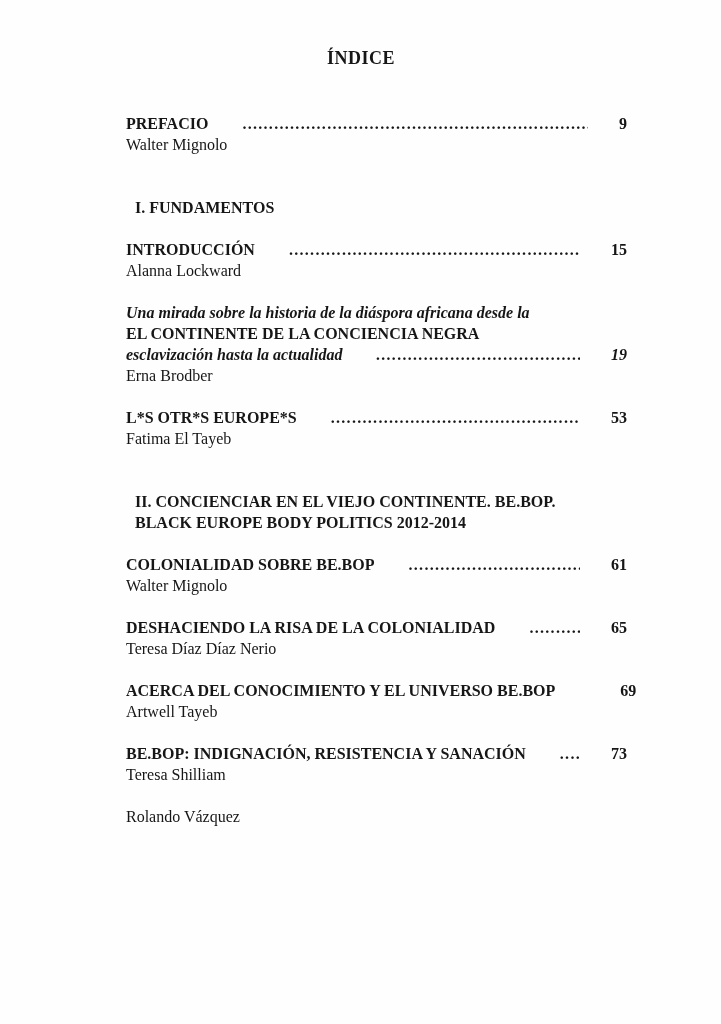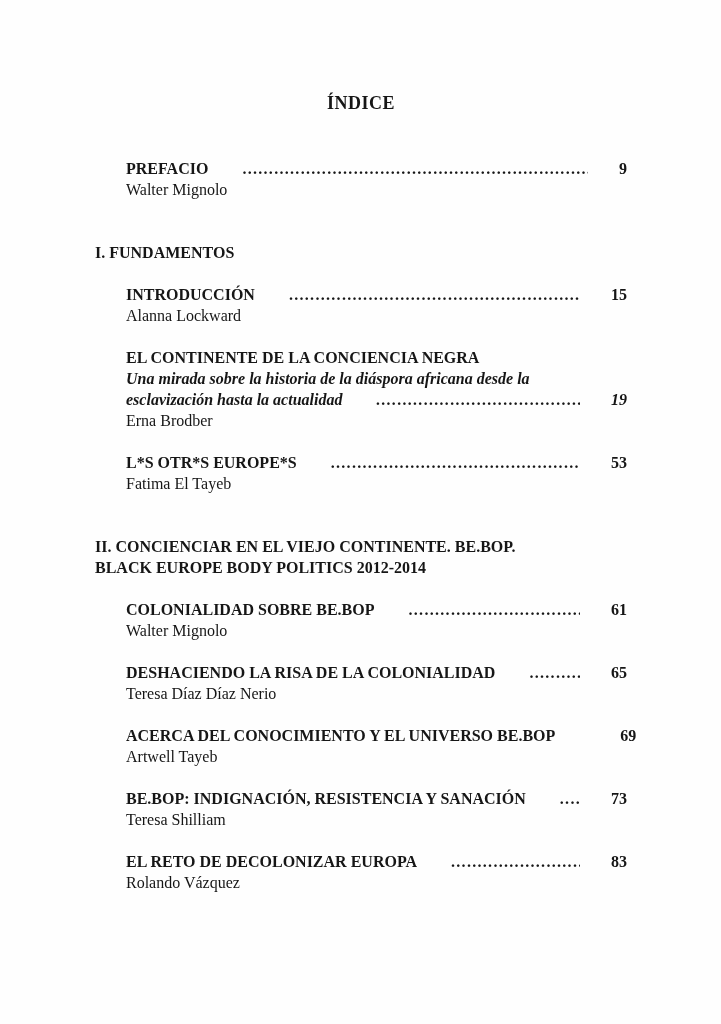--- a/index.html
+++ b/index.html
@@ -10,40 +10,41 @@
   .page {
     position: relative;
     width: 721px;
     height: 1024px;
     background: #fefefe;
     color: #161616;
     font-family: "Liberation Serif", "DejaVu Serif", serif;
     font-size: 16px;
     line-height: 21px;
     box-sizing: border-box;
-    padding-top: 92px;
+    padding-top: 47px;
     overflow: hidden;
   }
   .content {
     padding-left: 95px;
     padding-right: 94px;
   }
   .doc-title {
     margin: 0;
     text-align: center;
     font-size: 18px;
     font-weight: bold;
     line-height: 22px;
     letter-spacing: 0.5px;
   }
   .block { margin-top: 21px; }
   .first-entry { margin-top: 44px; }
   .section-gap { margin-top: 42px; }
   .section-heading {
     font-weight: bold;
+    margin-left: 40px;
   }
   .heading-line { line-height: 21px; }
   .entry { margin-left: 31px; }
   .entry-title { font-weight: bold; }
   .entry-title.italic { font-style: italic; }
   .line {
     display: flex;
     align-items: baseline;
     line-height: 21px;
     gap: 29px;
@@ -95,25 +96,25 @@
       <div class="entry block">
         <div class="line entry-title">
           <span class="t">INTRODUCCIÓN</span>
           <span class="leader"></span>
           <span class="pg">15</span>
         </div>
         <div class="author">Alanna Lockward</div>
       </div>
 
       <div class="entry block">
+        <div class="line entry-title italic">
+          <span class="t">Una mirada sobre la historia de la diáspora africana desde la</span>
+        </div>
         <div class="line entry-title">
           <span class="t">EL CONTINENTE DE LA CONCIENCIA NEGRA</span>
-        </div>
-        <div class="line entry-title italic">
-          <span class="t">Una mirada sobre la historia de la diáspora africana desde la</span>
         </div>
         <div class="line entry-title italic">
           <span class="t">esclavización hasta la actualidad</span>
           <span class="leader"></span>
           <span class="pg">19</span>
         </div>
         <div class="author">Erna Brodber</div>
       </div>
 
       <div class="entry block">
@@ -162,23 +163,18 @@
       <div class="entry block">
         <div class="line entry-title">
           <span class="t">BE.BOP: INDIGNACIÓN, RESISTENCIA Y SANACIÓN</span>
           <span class="leader"></span>
           <span class="pg">73</span>
         </div>
         <div class="author">Teresa Shilliam</div>
       </div>
 
       <div class="entry block">
-        <div class="line entry-title">
-          <span class="t">EL RETO DE DECOLONIZAR EUROPA</span>
-          <span class="leader"></span>
-          <span class="pg">83</span>
-        </div>
         <div class="author">Rolando Vázquez</div>
       </div>
     </div>
 
   </div>
 </div>
 
 </body></html>

